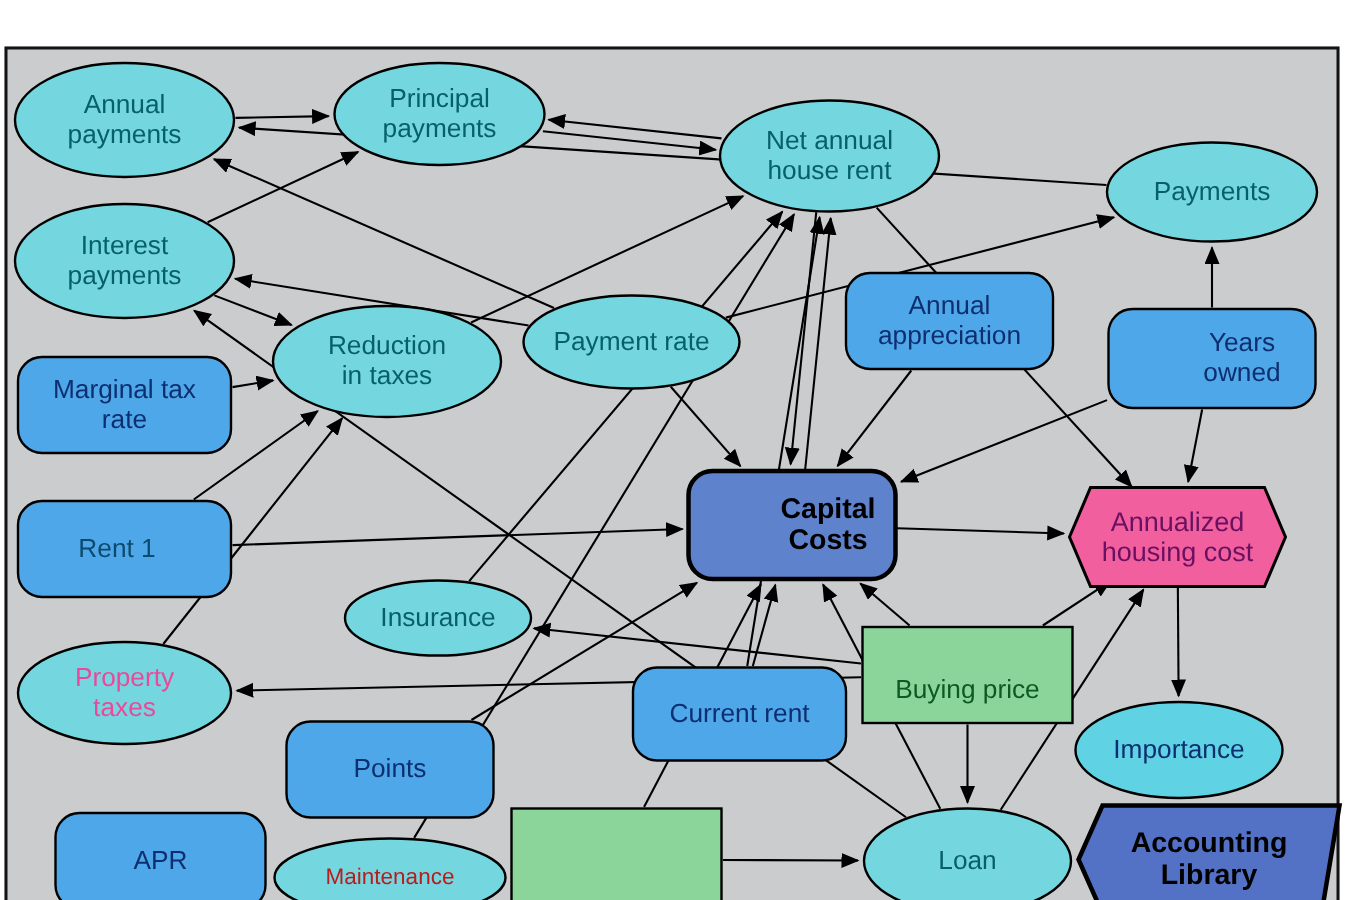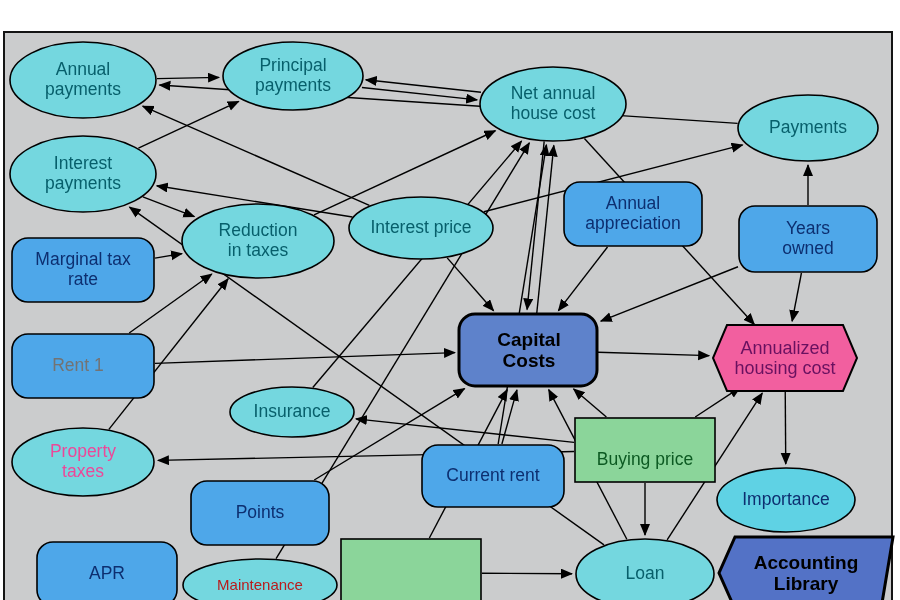--- a/index.html
+++ b/index.html
@@ -90,35 +90,35 @@
         <rect x="37" y="514" width="140" height="64" rx="16" fill="#4ea7e9" stroke="#000000" stroke-width="1.6"></rect>
         <polygon points="735,509 893,509 881,581 735,581 719,545" fill="#5372c6" stroke="#000000" stroke-width="3"></polygon>
       </g>
   </svg>
   <div class="bottom-line"></div>
 <div class="node-label" style="left: 10px; top: 14px; width: 146px; height: 76px; color: rgb(7, 95, 107); font-size: 17.5px; font-weight: normal;">Annual
 payments</div>
     <div class="node-label" style="left: 223px; top: 14px; width: 140px; height: 68px; color: rgb(7, 95, 107); font-size: 17.5px; font-weight: normal;">Principal
 payments</div>
     <div class="node-label" style="left: 480px; top: 39px; width: 146px; height: 74px; color: rgb(7, 95, 107); font-size: 17.5px; font-weight: normal;">Net annual
-house cost</div>
+house rent</div>
     <div class="node-label" style="left: 738px; top: 67px; width: 140px; height: 66px; color: rgb(7, 95, 107); font-size: 17.5px; font-weight: normal;">Payments</div>
     <div class="node-label" style="left: 10px; top: 108px; width: 146px; height: 76px; color: rgb(7, 95, 107); font-size: 17.5px; font-weight: normal;">Interest
 payments</div>
     <div class="node-label" style="left: 564px; top: 154px; width: 138px; height: 64px; color: rgb(13, 47, 112); font-size: 17.5px; font-weight: normal;">Annual
 appreciation</div>
-    <div class="node-label" style="left: 739px; top: 178px; width: 138px; height: 66px; color: rgb(13, 47, 112); font-size: 17.5px; font-weight: normal;">Years
+    <div class="node-label" style="left: 739px; top: 178px; width: 138px; height: 66px; color: rgb(13, 47, 112); font-size: 17.5px; font-weight: normal; padding-left: 20px;">Years
 owned</div>
     <div class="node-label" style="left: 182px; top: 176px; width: 152px; height: 74px; color: rgb(7, 95, 107); font-size: 17.5px; font-weight: normal;">Reduction
 in taxes</div>
-    <div class="node-label" style="left: 349px; top: 169px; width: 144px; height: 62px; color: rgb(7, 95, 107); font-size: 17.5px; font-weight: normal;">Interest price</div>
+    <div class="node-label" style="left: 349px; top: 169px; width: 144px; height: 62px; color: rgb(7, 95, 107); font-size: 17.5px; font-weight: normal;">Payment rate</div>
     <div class="node-label" style="left: 12px; top: 210px; width: 142px; height: 64px; color: rgb(13, 47, 112); font-size: 17.5px; font-weight: normal;">Marginal tax
 rate</div>
-    <div class="node-label" style="left: 12px; top: 306px; width: 132px; height: 64px; color: #737373; font-size: 17.5px; font-weight: normal; text-align: right;">Rent 1</div>
-    <div class="node-label" style="left: 459px; top: 286px; width: 140px; height: 72px; color: rgb(0, 0, 0); font-size: 19px; font-weight: bold;">Capital
+    <div class="node-label" style="left: 12px; top: 306px; width: 132px; height: 64px; color: #0c4a6e; font-size: 17.5px; font-weight: normal; text-align: right;">Rent 1</div>
+    <div class="node-label" style="left: 482px; top: 286px; width: 140px; height: 72px; color: rgb(0, 0, 0); font-size: 19px; font-weight: bold;">Capital
 Costs</div>
     <div class="node-label" style="left: 230px; top: 359px; width: 124px; height: 50px; color: rgb(7, 95, 107); font-size: 17.5px; font-weight: normal;">Insurance</div>
     <div class="node-label" style="left: 713px; top: 297px; width: 144px; height: 66px; color: rgb(105, 17, 96); font-size: 18px; font-weight: normal;">Annualized
 housing cost</div>
     <div class="node-label" style="left: 12px; top: 400px; width: 142px; height: 68px; color: #ec4899; font-size: 17.5px; font-weight: normal;">Property
 taxes</div>
     <div class="node-label" style="left: 575px; top: 390px; width: 140px; height: 84px; color: rgb(12, 90, 34); font-size: 17.5px; font-weight: normal;">Buying price</div>
     <div class="node-label" style="left: 422px; top: 417px; width: 142px; height: 62px; color: rgb(13, 47, 112); font-size: 17.5px; font-weight: normal;">Current rent</div>
     <div class="node-label" style="left: 717px; top: 440px; width: 138px; height: 64px; color: rgb(13, 47, 112); font-size: 17.5px; font-weight: normal;">Importance</div>
     <div class="node-label" style="left: 191px; top: 453px; width: 138px; height: 64px; color: rgb(13, 47, 112); font-size: 17.5px; font-weight: normal;">Points</div>

